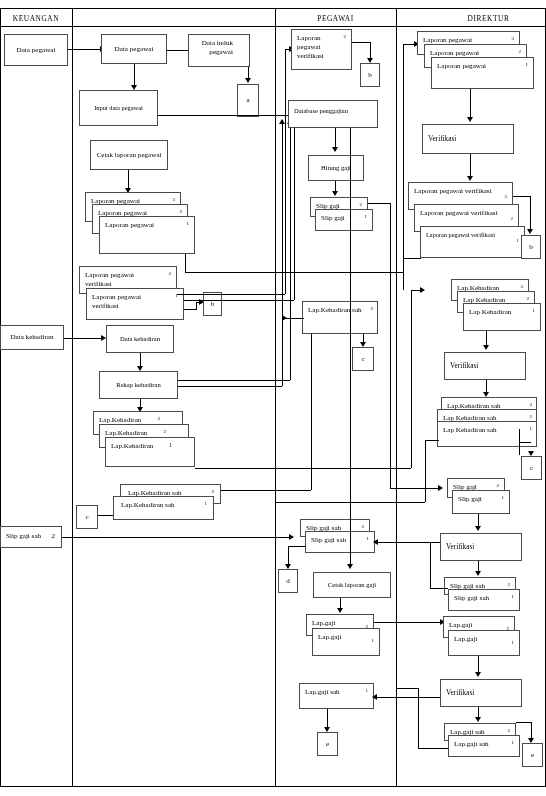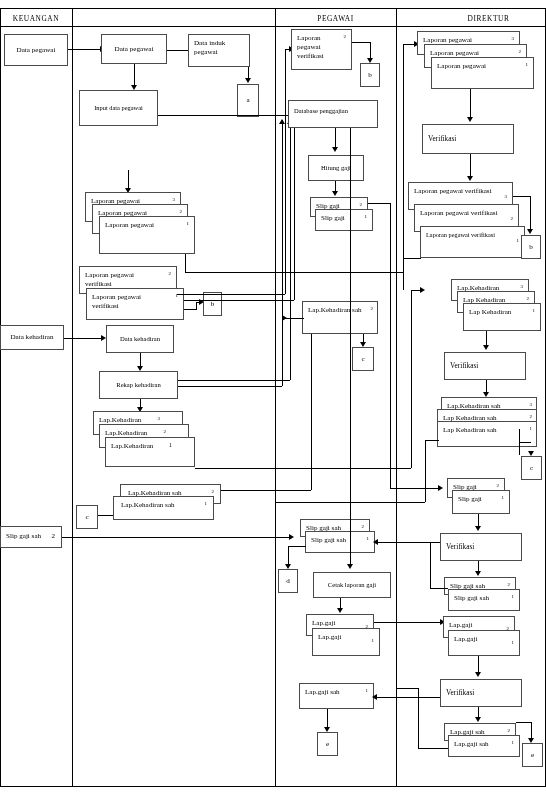--- a/index.html
+++ b/index.html
@@ -69,39 +69,42 @@
   <div class="ar rt" style="left:101px;top:334.5px;"></div>
 
   <div class="ln lnh" style="left:62px;top:537px;width:228px;"></div>
   <div class="ar rt" style="left:289px;top:533.5px;"></div>
 
   <div class="bx ctr" style="left:101px;top:34px;width:66px;height:30px;">
     <div class="t">Data pegawai</div>
   </div>
 
   <div class="bx" style="left:188px;top:34px;width:62px;height:33px;">
-    <div class="t" style="right:16px;">Data induk pegawai</div>
+    <div class="t" style="right:16px;text-align:right;">Data induk pegawai</div>
   </div>
   <div class="ln lnh" style="left:167px;top:50px;width:21px;"></div>
 
   <div class="bx ctr" style="left:79px;top:90px;width:79px;height:36px;">
     <div class="t" style="font-size:6.4px;">Input data pegawai</div>
   </div>
   <div class="ln lnv" style="left:134px;top:64px;height:22px;"></div>
   <div class="ar dn" style="left:131px;top:85px;"></div>
 
   <div class="bx ctr" style="left:237px;top:84px;width:22px;height:33px;">
     <div class="t">a</div>
   </div>
   <div class="ln lnv" style="left:248px;top:67px;height:12px;"></div>
   <div class="ar dn" style="left:245px;top:78px;"></div>
 
   <div class="ln lnh" style="left:158px;top:115px;width:131px;"></div>
   <div class="ar rt" style="left:288px;top:111.5px;"></div>
 
+  <div class="bx ctr" style="left:90px;top:140px;width:78px;height:30px;">
+    <div class="t">Cetak laporan pegawai</div>
+  </div>
   <div class="ln lnv" style="left:128px;top:170px;height:20px;"></div>
   <div class="ar dn" style="left:125px;top:188px;"></div>
 
   <div class="bx" style="left:85px;top:192px;width:96px;height:30px;">
     <div class="t">Laporan pegawai</div>
     <div class="num" style="right:5px;">3</div>
   </div>
   <div class="bx" style="left:92px;top:204px;width:96px;height:30px;">
     <div class="t">Laporan pegawai</div>
     <div class="num" style="right:5px;">2</div>

